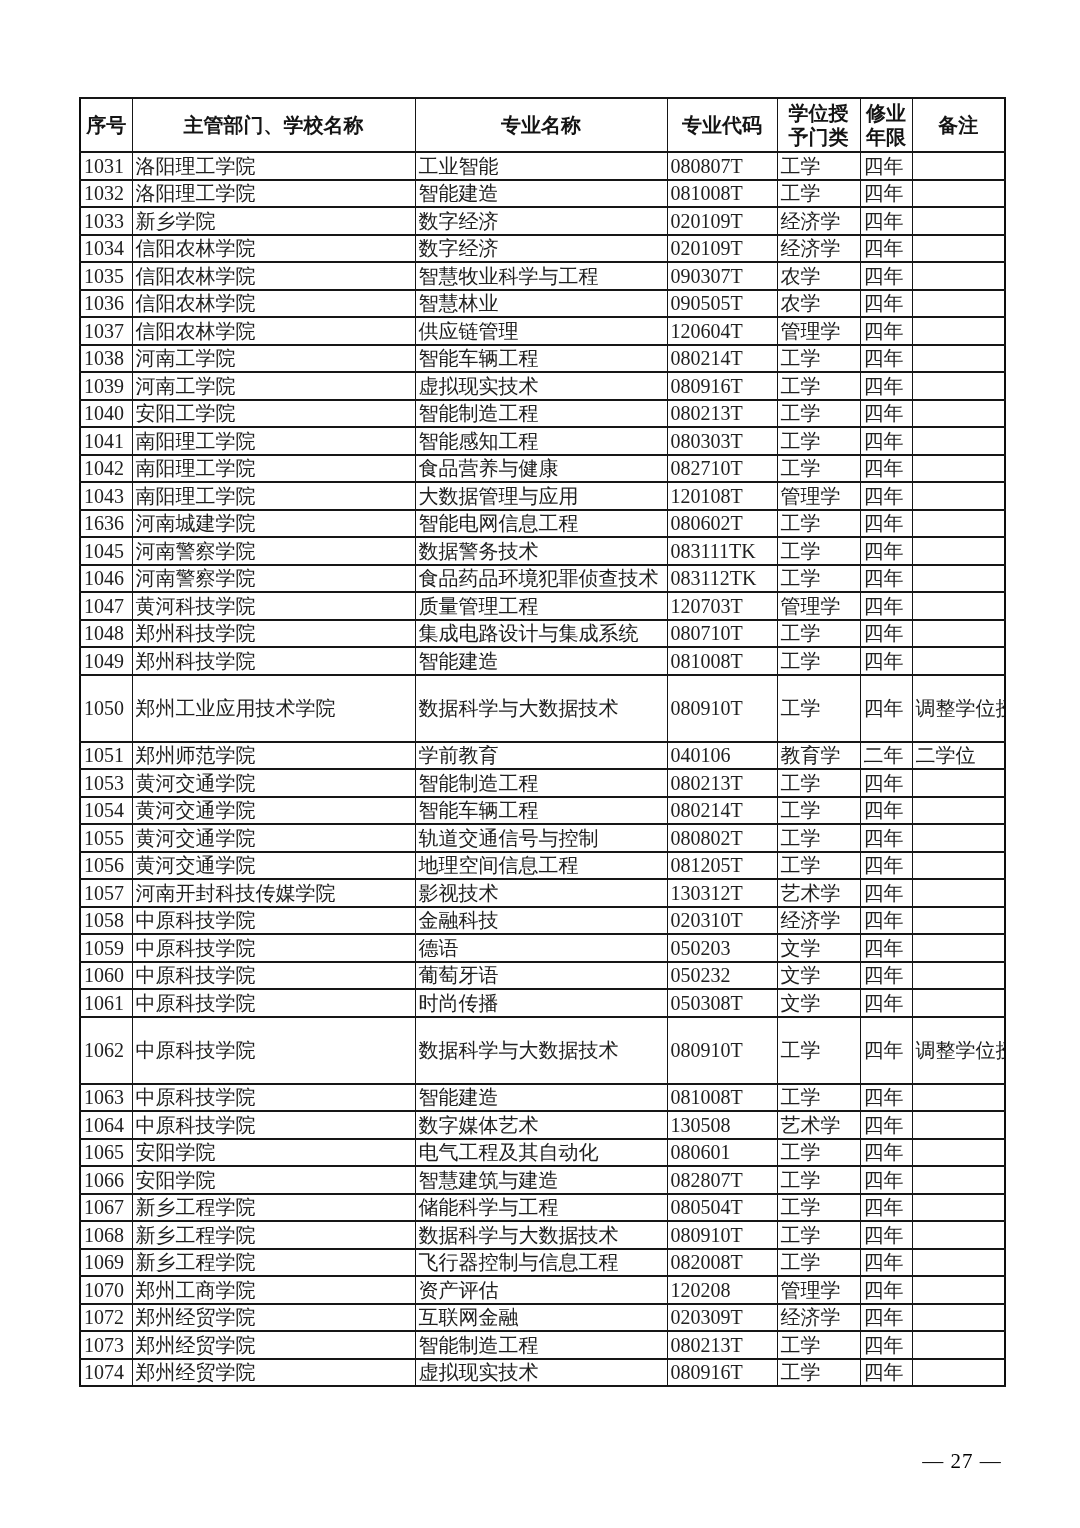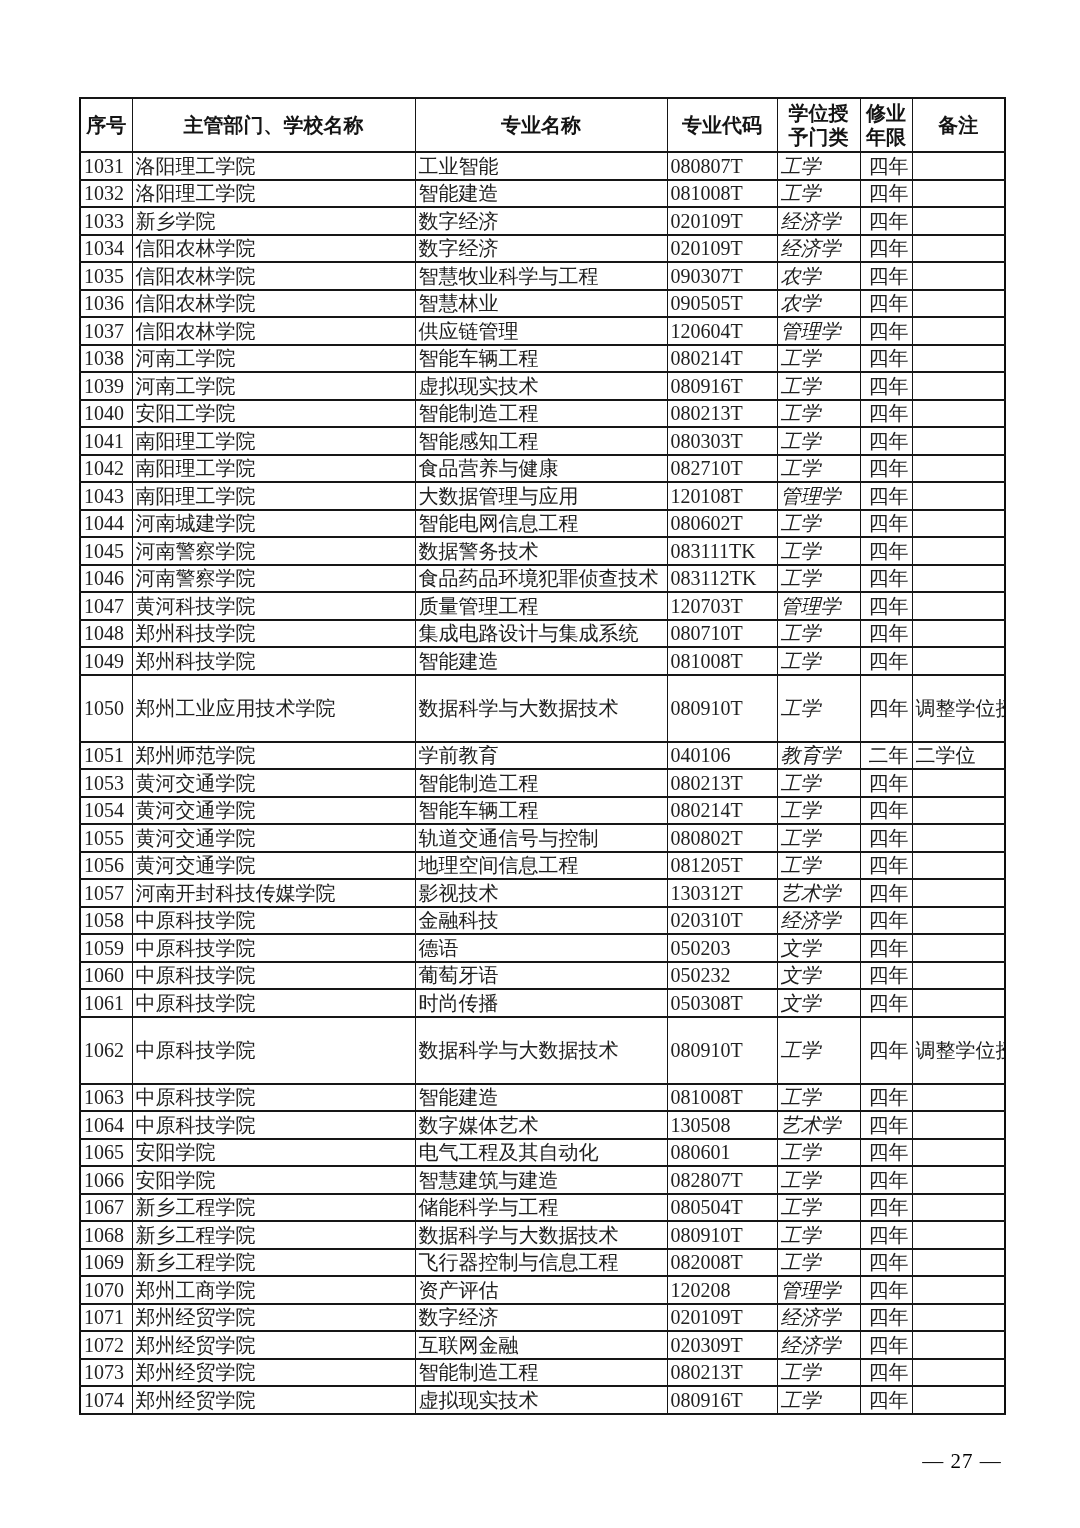--- a/index.html
+++ b/index.html
@@ -57,22 +57,22 @@
   table.majors td {
     white-space: nowrap;
     line-height: 1.1;
     padding: 0 3px;
     color: #202020;
   }
   td.c0 { padding: 0 1px; }
   td.c1 { padding-left: 5px; }
   td.c2 { padding-left: 5px; }
   td.c3 { padding-left: 5px; margin-left: 6px; }
-  td.c4 { padding-left: 7px; font-style: italic; }
-  td.c5 { padding-left: 5px; text-align: right; }
+  td.c4 { padding-left: 7px; }
+  td.c5 { padding-left: 5px; }
   td.c6 {
     white-space: normal;
     word-break: break-all;
     line-height: 1.3;
     padding: 0 4px;
   }
   .pageno {
     position: absolute;
     left: 912px;
     top: 1449px;
@@ -221,21 +221,21 @@
         <tr>
           <td class="c0">1043</td>
           <td class="c1">南阳理工学院</td>
           <td class="c2">大数据管理与应用</td>
           <td class="c3">120108T</td>
           <td class="c4">管理学</td>
           <td class="c5">四年</td>
           <td class="c6"></td>
         </tr>
         <tr>
-          <td class="c0">1044</td>
+          <td class="c0">1636</td>
           <td class="c1">河南城建学院</td>
           <td class="c2">智能电网信息工程</td>
           <td class="c3">080602T</td>
           <td class="c4">工学</td>
           <td class="c5">四年</td>
           <td class="c6"></td>
         </tr>
         <tr>
           <td class="c0">1045</td>
           <td class="c1">河南警察学院</td>
@@ -451,29 +451,20 @@
           <td class="c4">工学</td>
           <td class="c5">四年</td>
           <td class="c6"></td>
         </tr>
         <tr>
           <td class="c0">1070</td>
           <td class="c1">郑州工商学院</td>
           <td class="c2">资产评估</td>
           <td class="c3">120208</td>
           <td class="c4">管理学</td>
-          <td class="c5">四年</td>
-          <td class="c6"></td>
-        </tr>
-        <tr>
-          <td class="c0">1071</td>
-          <td class="c1">郑州经贸学院</td>
-          <td class="c2">数字经济</td>
-          <td class="c3">020109T</td>
-          <td class="c4">经济学</td>
           <td class="c5">四年</td>
           <td class="c6"></td>
         </tr>
         <tr>
           <td class="c0">1072</td>
           <td class="c1">郑州经贸学院</td>
           <td class="c2">互联网金融</td>
           <td class="c3">020309T</td>
           <td class="c4">经济学</td>
           <td class="c5">四年</td>

